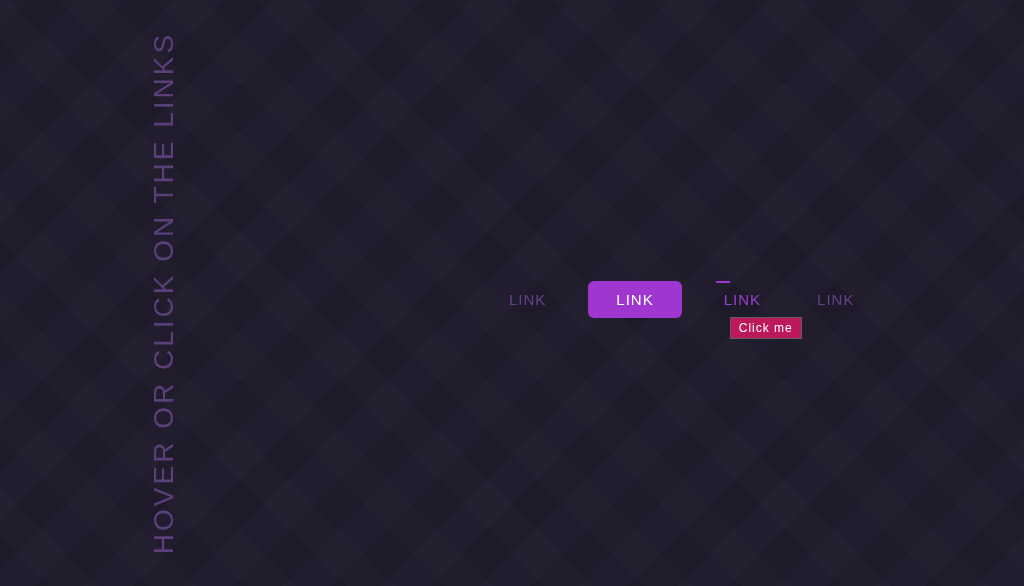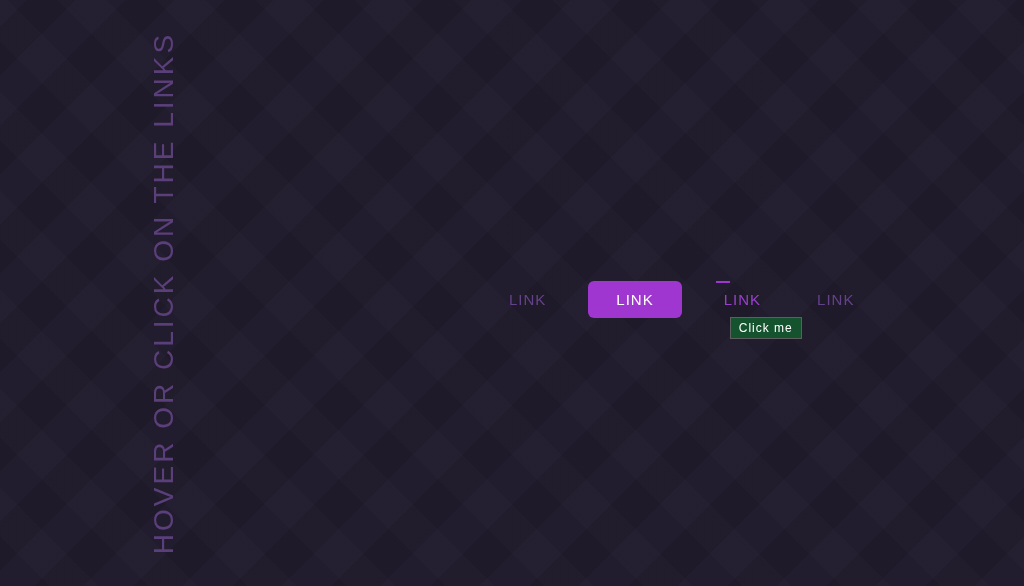--- a/index.html
+++ b/index.html
@@ -60,21 +60,21 @@
       height: 2px;
       background-color: #9e36cf;
       top: 0;
       left: 6px;
       width: 14px;
     }
     .tooltip {
       position: absolute;
       top: 36px;
       left: 20px;
-      background-color: #14532d;
+      background-color: #be185d;
       color: #ffffff;
       border: 1px solid #5e5e5e;
       padding: 3px 8px;
       font-size: 12px;
       font-family: Tahoma, Arial, sans-serif;
       white-space: nowrap;
     }
   </style>
 </head>
 <body>

